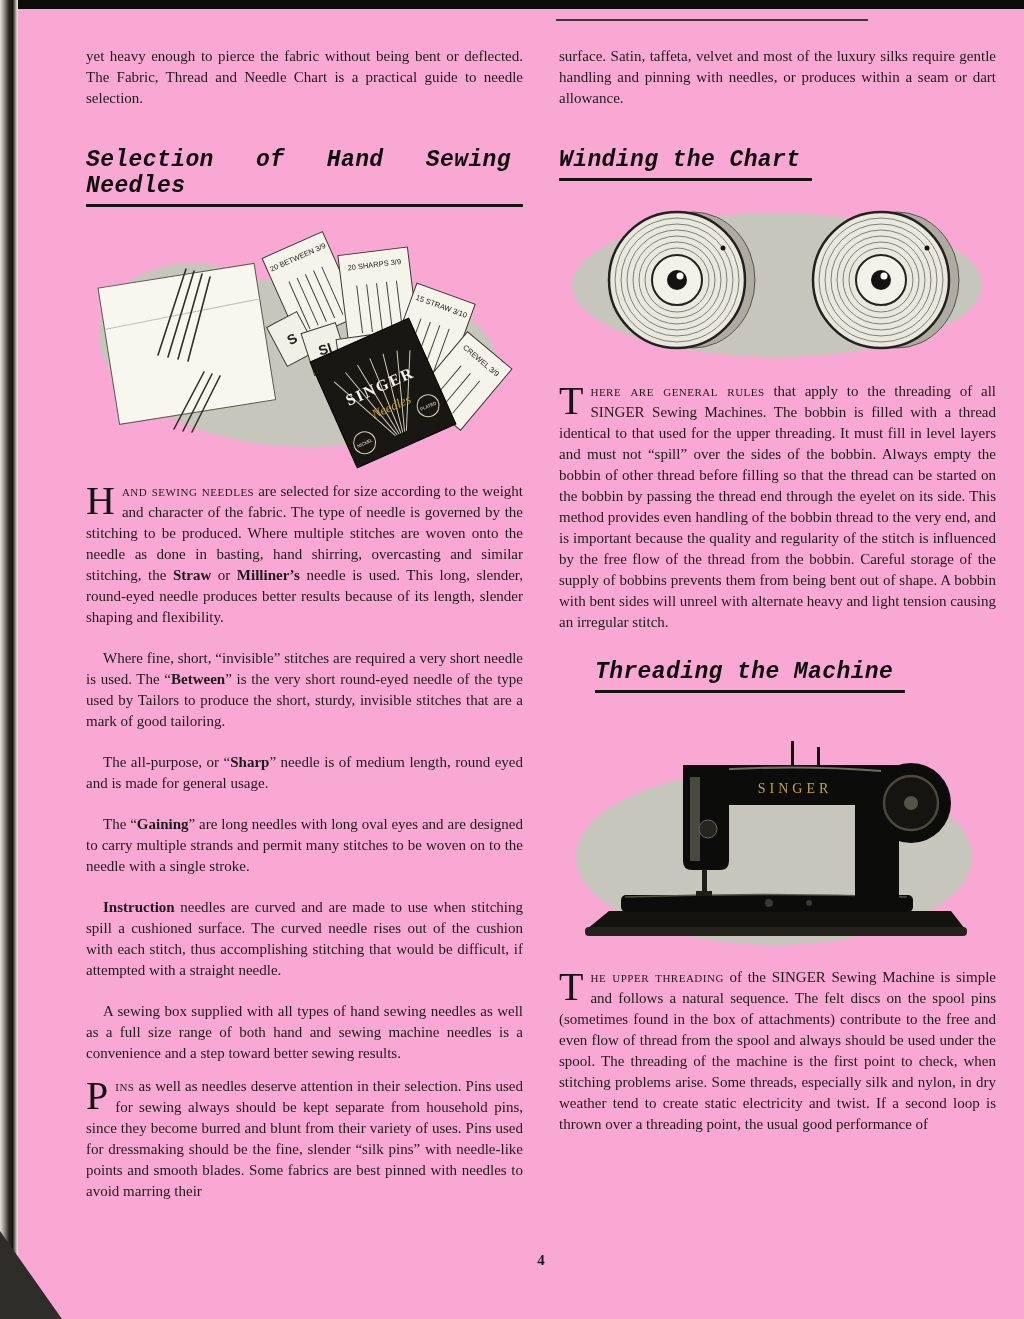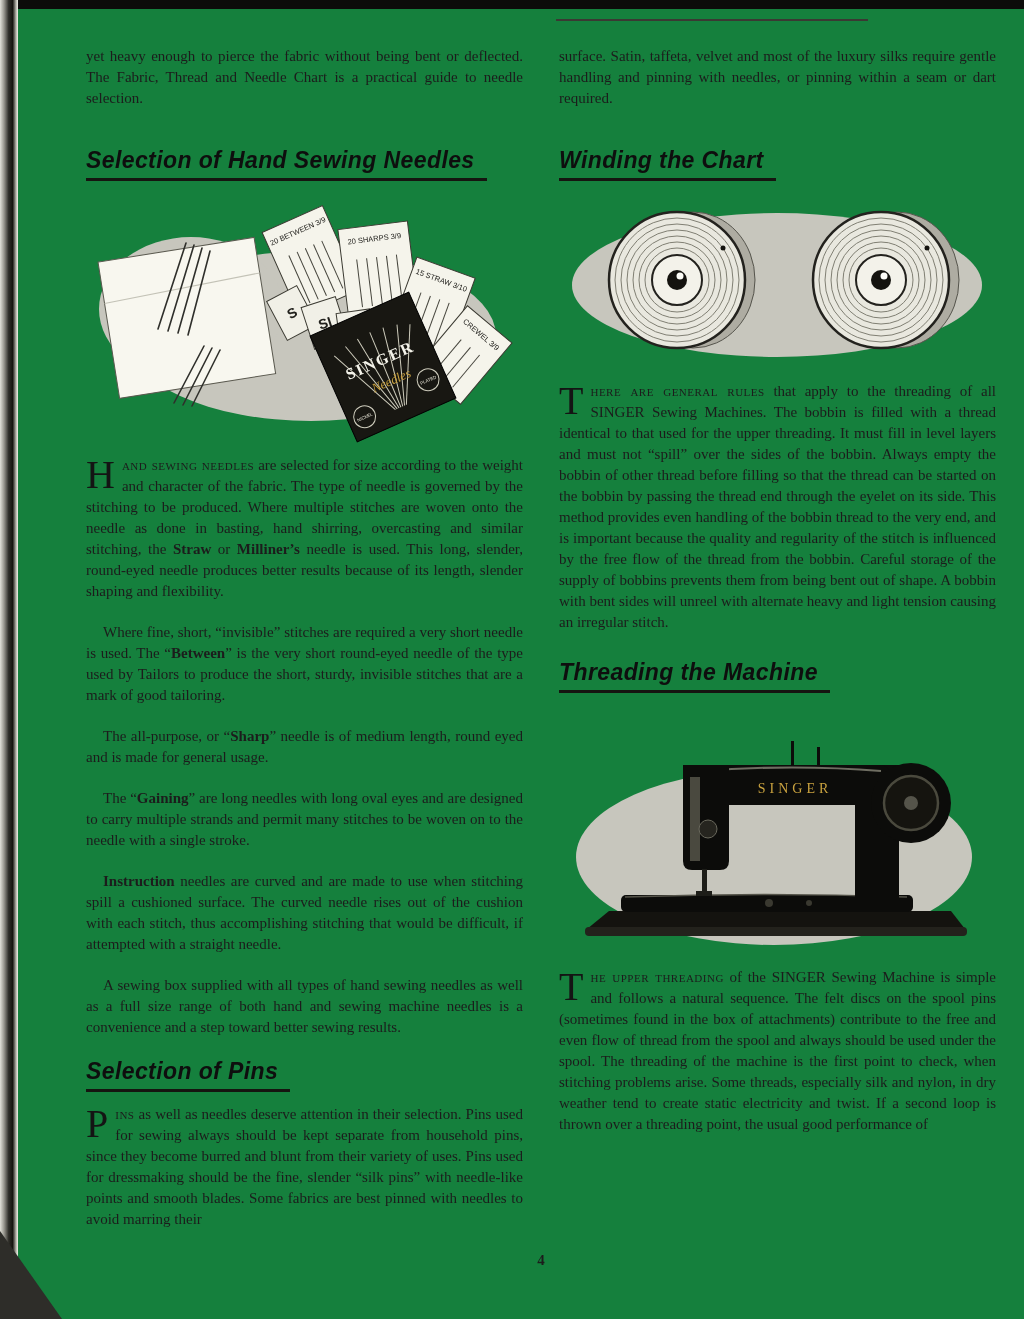--- a/index.html
+++ b/index.html
@@ -1,40 +1,40 @@
 <!DOCTYPE html>
 <html><head>
 <meta charset="utf-8">
 <style>
   * { margin:0; padding:0; box-sizing:border-box; }
   html,body { width:1024px; height:1319px; }
   body { position:relative; background:#b9b8b0; overflow:hidden;
          font-family:"Liberation Serif", serif; }
-  .sheet { position:absolute; inset:0; background:#15803d; }
+  .sheet { position:absolute; inset:0; background:#f9a8d4; }
 
   .top-bar { position:absolute; top:0; left:0; width:1024px; height:9px; background:#0c0c0a; }
   .top-thin-line { position:absolute; top:19px; left:556px; width:312px; height:2px; background:#3a3933; }
   .left-strip { position:absolute; top:0; left:0; width:18px; height:1319px;
     background:linear-gradient(90deg,#e3e2da 0%,#9a9890 22%,#2f2e29 48%,#15140f 70%,#b9b8ae 90%,#f1f0e9 100%); }
   .corner-shadow { position:absolute; left:0; bottom:0; width:62px; height:88px; background:#2e2d29;
     clip-path:polygon(0 0, 100% 100%, 0 100%); }
 
   .col { position:absolute; top:46px; width:437px; color:#1c1c1c;
          font-size:15px; line-height:21px; text-align:justify; }
   .col-left  { left:86px; }
   .col-right { left:559px; }
 
   p.para { margin:0; }
   p.indent { text-indent:17px;margin-top:20px; }
   b { font-weight:700; }
 
   .section-wrap { margin-top:38px; }
   .section-wrap.tight { margin-top:20px; }
-  .section-wrap.mid { margin-top:26px; }
-  h2.section { display:inline-block; font-family:Liberation Sans, sans-serif;
+  .section-wrap.mid { margin-top:26px;margin-left:36px; }
+  h2.section { display:inline-block; font-family:Liberation Mono, monospace;
     font-style:italic; font-weight:700; font-size:23px; line-height:26px;
     letter-spacing:0.4px; color:#0e0e0e; border-bottom:3px solid #151510;
     padding:0 12px 5px 0; }
 
   .illus { display:block; margin-top:10px; overflow:visible; }
   .illus.machine { margin-top:14px; }
   .body-block { margin-top:12px; }
 
   .dropcap { float:left; font-size:40px; line-height:34px; padding:3px 7px 0 0;
              font-weight:400; color:#141414; }
@@ -152,31 +152,28 @@
 
     <div class="body-block">
       <p class="para"><span class="dropcap">H</span><span class="smallcaps">and sewing needles</span><span><span> are selected for size according to the weight and character of the fabric. The type of needle is governed by the stitching to be produced. Where multiple stitches are woven onto the needle as done in basting, hand shirring, overcasting and similar stitching, the </span><b>Straw</b><span> or </span><b>Milliner’s</b><span> needle is used. This long, slender, round-eyed needle produces better results because of its length, slender shaping and flexibility.</span></span></p>
       <p class="para indent"><span>Where fine, short, “invisible” stitches are required a very short needle is used. The “</span><b>Between</b><span>” is the very short round-eyed needle of the type used by Tailors to produce the short, sturdy, invisible stitches that are a mark of good tailoring.</span></p>
       <p class="para indent"><span>The all-purpose, or “</span><b>Sharp</b><span>” needle is of medium length, round eyed and is made for general usage.</span></p>
       <p class="para indent"><span>The “</span><b>Gaining</b><span>” are long needles with long oval eyes and are designed to carry multiple strands and permit many stitches to be woven on to the needle with a single stroke.</span></p>
       <p class="para indent"><b>Instruction</b><span> needles are curved and are made to use when stitching spill a cushioned surface. The curved needle rises out of the cushion with each stitch, thus accomplishing stitching that would be difficult, if attempted with a straight needle.</span></p>
       <p class="para indent"><span>A sewing box supplied with all types of hand sewing needles as well as a full size range of both hand and sewing machine needles is a convenience and a step toward better sewing results.</span></p>
     </div>
 
-    <div class="section-wrap tight">
-      <h2 class="section">Selection of Pins</h2>
-    </div>
 
     <div class="body-block">
       <p class="para"><span class="dropcap">P</span><span class="smallcaps">ins</span><span><span> as well as needles deserve attention in their selection. Pins used for sewing always should be kept separate from household pins, since they become burred and blunt from their variety of uses. Pins used for dressmaking should be the fine, slender “silk pins” with needle-like points and smooth blades. Some fabrics are best pinned with needles to avoid marring their</span></span></p>
     </div>
   </div>
 
   <div class="col col-right">
-    <p class="para">surface. Satin, taffeta, velvet and most of the luxury silks require gentle handling and pinning with needles, or pinning within a seam or dart required.</p>
+    <p class="para">surface. Satin, taffeta, velvet and most of the luxury silks require gentle handling and pinning with needles, or produces within a seam or dart allowance.</p>
 
     <div class="section-wrap">
       <h2 class="section">Winding the Chart</h2>
     </div>
 
     <svg class="illus" width="437" height="178" viewBox="0 0 437 178">
       <ellipse cx="218" cy="94" rx="205" ry="72" fill="#c7c6bd"></ellipse>
       <g transform="translate(118,89)">
         <ellipse cx="16" cy="0" rx="62" ry="68" fill="#aeaca2" stroke="#55544c"></ellipse>
         <circle r="68" fill="#e9e8df" stroke="#23221e" stroke-width="2.5"></circle>

